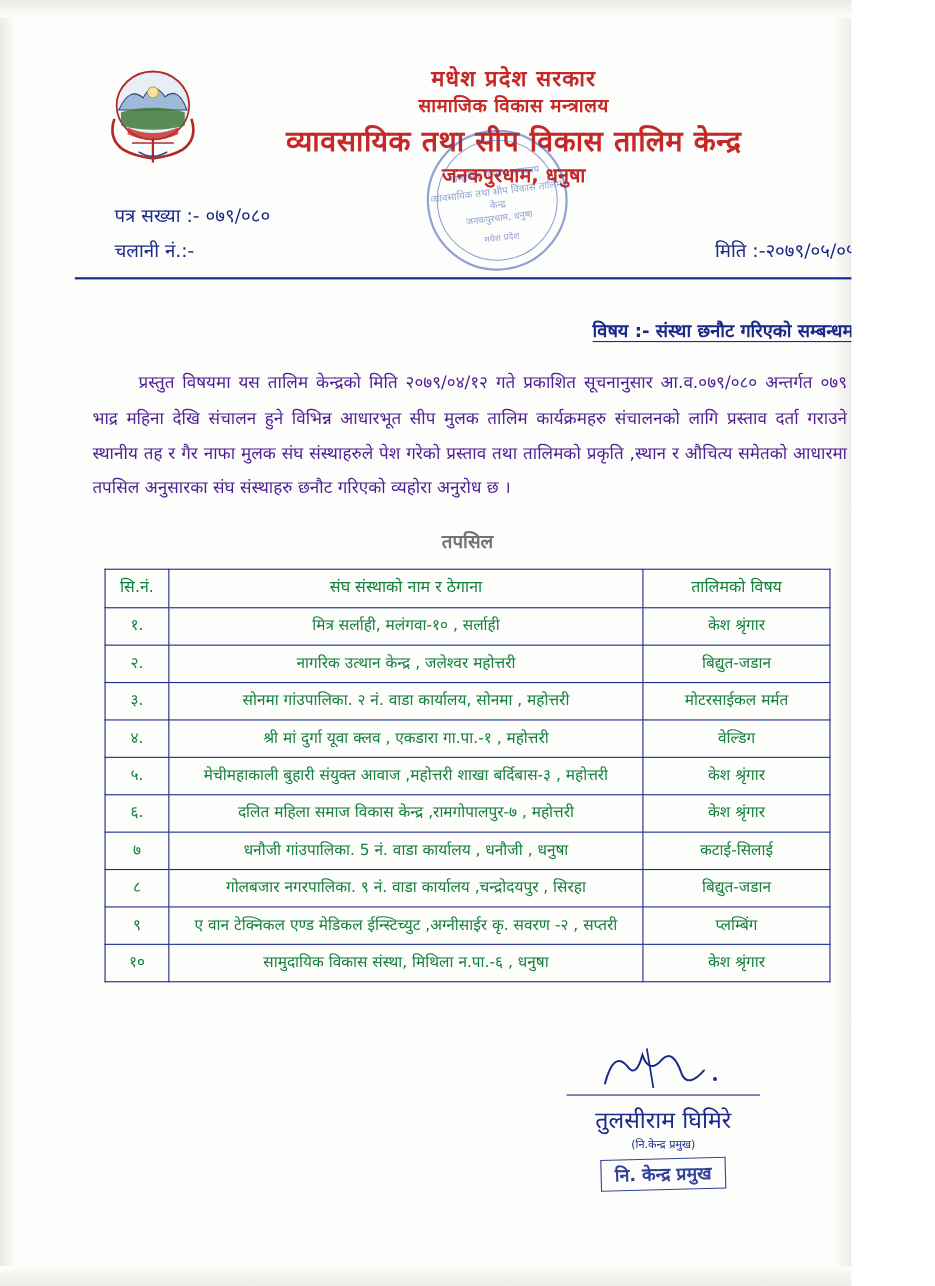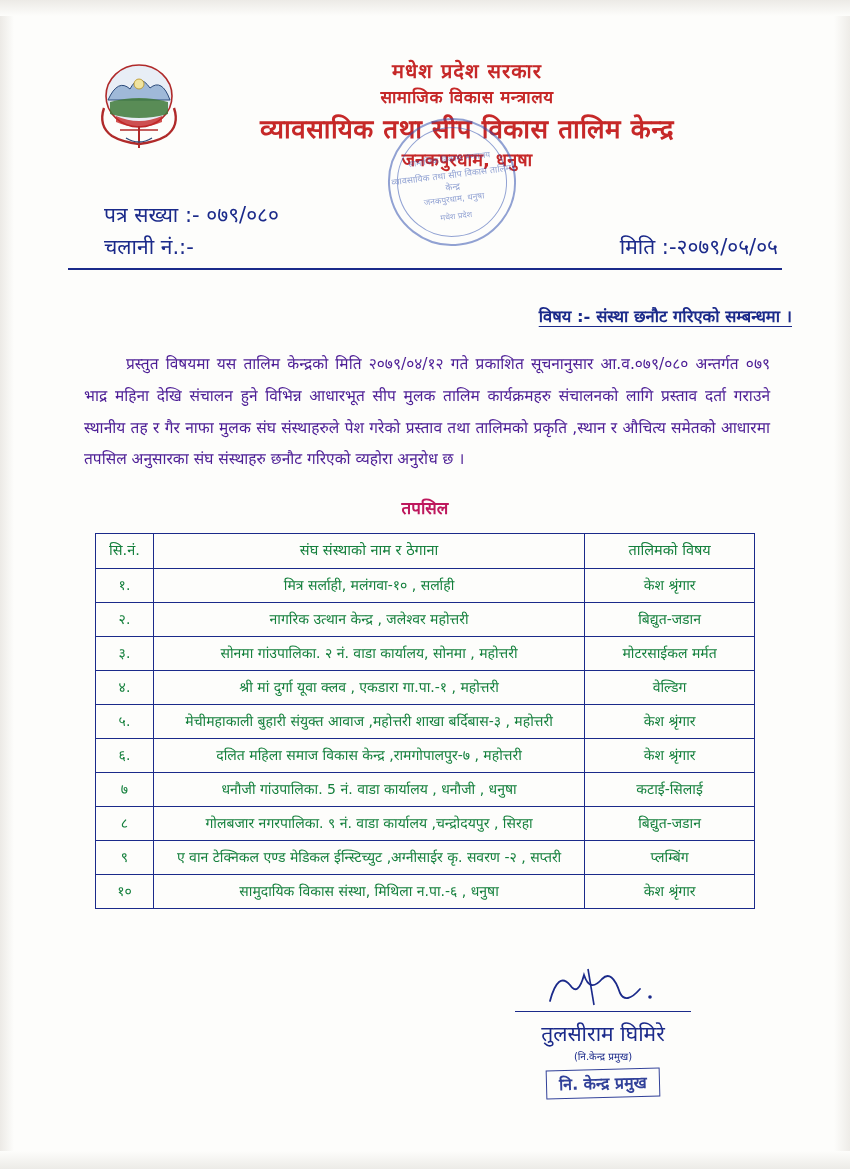--- a/index.html
+++ b/index.html
@@ -11,21 +11,21 @@
   body {
     width: 850px;
     height: 1169px;
     position: relative;
     font-family: "DejaVu Sans", sans-serif;
     color: #1a1a6e;
   }
 
   .page {
     position: relative;
-    width: 850px;
+    width: 774px;
     height: 1169px;
     background: #fdfdfb;
     overflow: hidden;
   }
 
   
   .scan-edge-left {
     position: absolute;
     left: 0; top: 0; bottom: 0;
     width: 14px;
@@ -136,22 +136,22 @@
     font-size: 8.5px;
     line-height: 1.3;
   }
   .stamp-text.t1 { top: 34px; }
   .stamp-text.t2 { top: 50px; font-size: 9px; }
   .stamp-text.t3 { top: 74px; }
   .stamp-text.t4 { top: 92px; font-size: 8px; }
 
   
   .refrow {
-    margin-top: 20px;
-    font-size: 21px;
+    margin-top: 4px;
+    font-size: 17px;
     color: #1b2a8a;
     position: relative;
     height: 66px;
   }
   .ref-patra {
     position: absolute;
     left: 46px;
     top: 0;
   }
   .ref-chalani {
@@ -190,21 +190,21 @@
     color: #4c1d95;
     text-align: justify;
     text-justify: inter-word;
   }
   .body-para .indent { display: inline-block; width: 42px; }
 
   .tapasil-title {
     text-align: center;
     font-size: 17px;
     font-weight: bold;
-    color: #be185d;
+    color: #737373;
     margin-top: 20px;
   }
 
   
   table.list {
     margin: 14px auto 0 auto;
     border-collapse: collapse;
     width: 660px;
     color: #15803d;
   }

